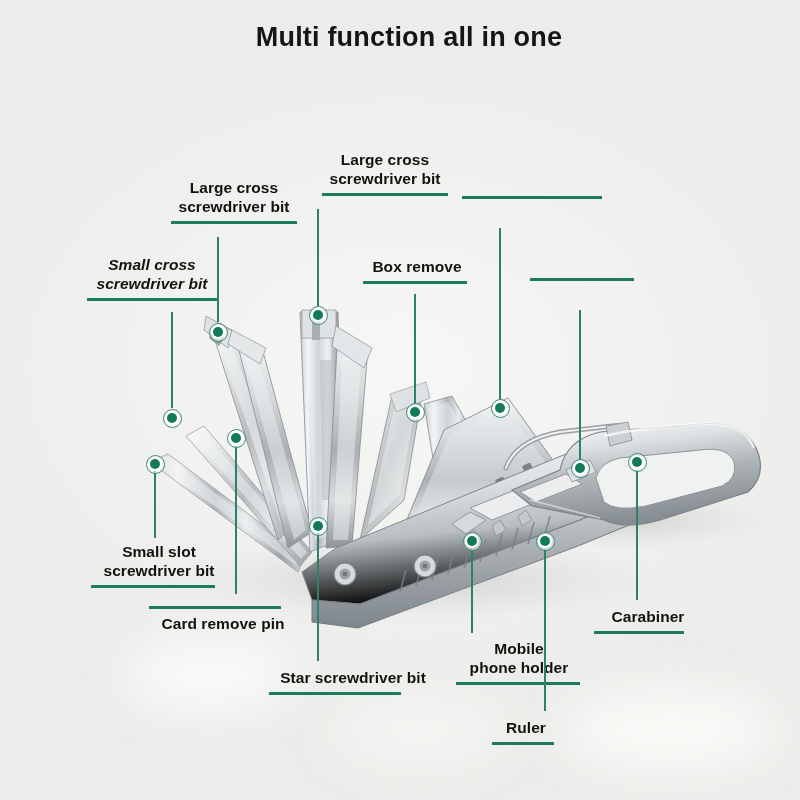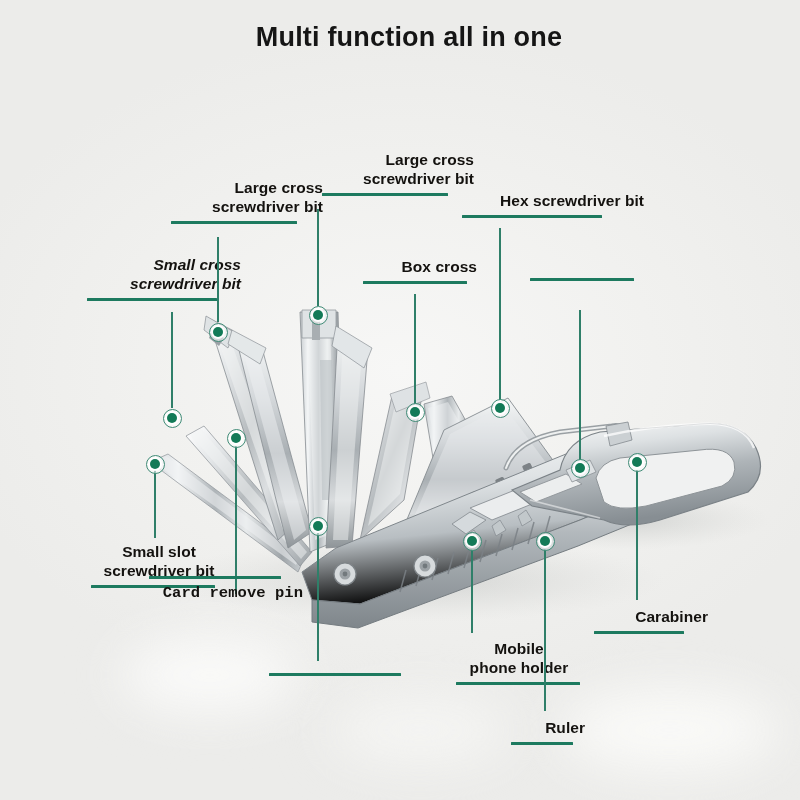--- a/index.html
+++ b/index.html
@@ -51,21 +51,21 @@
     position: absolute;
   }
   .callout .label-text {
     font-size: 15.5px;
     font-weight: bold;
     color: #14120f;
     line-height: 1.24;
     white-space: pre-line;
     letter-spacing: 0.05px;
   }
-  .callout.ta-center .label-text { text-align: right; }
+  .callout.ta-center .label-text { text-align: center; }
   .callout.ta-left   .label-text { text-align: center; }
   .callout .rule {
     height: 3px;
     background: #1d7a5f;
     border-radius: 0.5px;
   }
   .callout.rule-below .rule { margin-top: 5px; }
   .callout.rule-above .rule { margin-bottom: 5px; }
 
   
@@ -314,27 +314,26 @@
       <div class="marker" style="left: 218px; top: 332px;"></div>
       <div class="leader" style="left: 317.2px; top: 209px; height: 97px;"></div>
       <div class="callout ta-center rule-below" style="left: 296px; top: 150px; width: 178px;">
         <div class="label-text">Large cross
 screwdriver bit</div>
         <div class="rule" style="width: 126px; margin-left: 26px;"></div>
       </div>
       <div class="marker" style="left: 318px; top: 315px;"></div>
       <div class="leader" style="left: 414.2px; top: 294px; height: 110px;"></div>
       <div class="callout ta-center rule-below" style="left: 357px; top: 257px; width: 120px;">
-        <div class="label-text">Box cross</div>
+        <div class="label-text">Box remove</div>
         <div class="rule" style="width: 104px; margin-left: 6px;"></div>
       </div>
       <div class="marker" style="left: 415px; top: 412px;"></div>
       <div class="leader" style="left: 499.2px; top: 228px; height: 172px;"></div>
       <div class="callout ta-center rule-below" style="left: 456px; top: 191px; width: 188px;">
-        <div class="label-text">Hex screwdriver bit</div>
         <div class="rule" style="width: 140px; margin-left: 6px;"></div>
       </div>
       <div class="marker" style="left: 500px; top: 408px;"></div>
       <div class="leader" style="left: 579.2px; top: 310px; height: 150px;"></div>
       <div class="callout ta-center rule-below" style="left: 524px; top: 273px; width: 142px;">
         <div class="rule" style="width: 104px; margin-left: 6px;"></div>
       </div>
       <div class="marker" style="left: 580px; top: 468px;"></div>
       <div class="leader" style="left: 636.2px; top: 470px; height: 130px;"></div>
       <div class="callout ta-center rule-below" style="left: 588px; top: 607px; width: 120px;">
@@ -343,38 +342,39 @@
       </div>
       <div class="marker" style="left: 637px; top: 462px;"></div>
       <div class="leader" style="left: 154.2px; top: 470px; height: 68px;"></div>
       <div class="callout ta-left rule-below" style="left: 79px; top: 542px; width: 160px;">
         <div class="label-text">Small slot
 screwdriver bit</div>
         <div class="rule" style="width: 124px; margin-left: 12px;"></div>
       </div>
       <div class="marker" style="left: 155px; top: 464px;"></div>
       <div class="leader" style="left: 235.2px; top: 446px; height: 148px;"></div>
-      <div class="callout ta-center rule-above" style="left: 143px; top: 576px; width: 160px; font-family: Liberation Mono, monospace;">
+      <div class="callout ta-center rule-above" style="left: 143px; top: 606px; width: 160px;">
         <div class="rule" style="width: 132px; margin-left: 6px;"></div>
         <div class="label-text">Card remove pin</div>
       </div>
       <div class="marker" style="left: 236px; top: 438px;"></div>
       <div class="leader" style="left: 317.2px; top: 533px; height: 128px;"></div>
       <div class="callout ta-center rule-below" style="left: 263px; top: 668px; width: 180px;">
+        <div class="label-text">Star screwdriver bit</div>
         <div class="rule" style="width: 132px; margin-left: 6px;"></div>
       </div>
       <div class="marker" style="left: 318px; top: 526px;"></div>
       <div class="leader" style="left: 471.2px; top: 549px; height: 84px;"></div>
       <div class="callout ta-left rule-below" style="left: 444px; top: 639px; width: 150px;">
         <div class="label-text">Mobile
 phone holder</div>
         <div class="rule" style="width: 124px; margin-left: 12px;"></div>
       </div>
       <div class="marker" style="left: 472px; top: 541px;"></div>
       <div class="leader" style="left: 544.2px; top: 549px; height: 162px;"></div>
-      <div class="callout ta-center rule-below" style="left: 505px; top: 718px; width: 80px;">
+      <div class="callout ta-center rule-below" style="left: 486px; top: 718px; width: 80px;">
         <div class="label-text">Ruler</div>
         <div class="rule" style="width: 62px; margin-left: 6px;"></div>
       </div>
       <div class="marker" style="left: 545px; top: 541px;"></div>
     </div>
 
 </div>
 
 </body></html>

